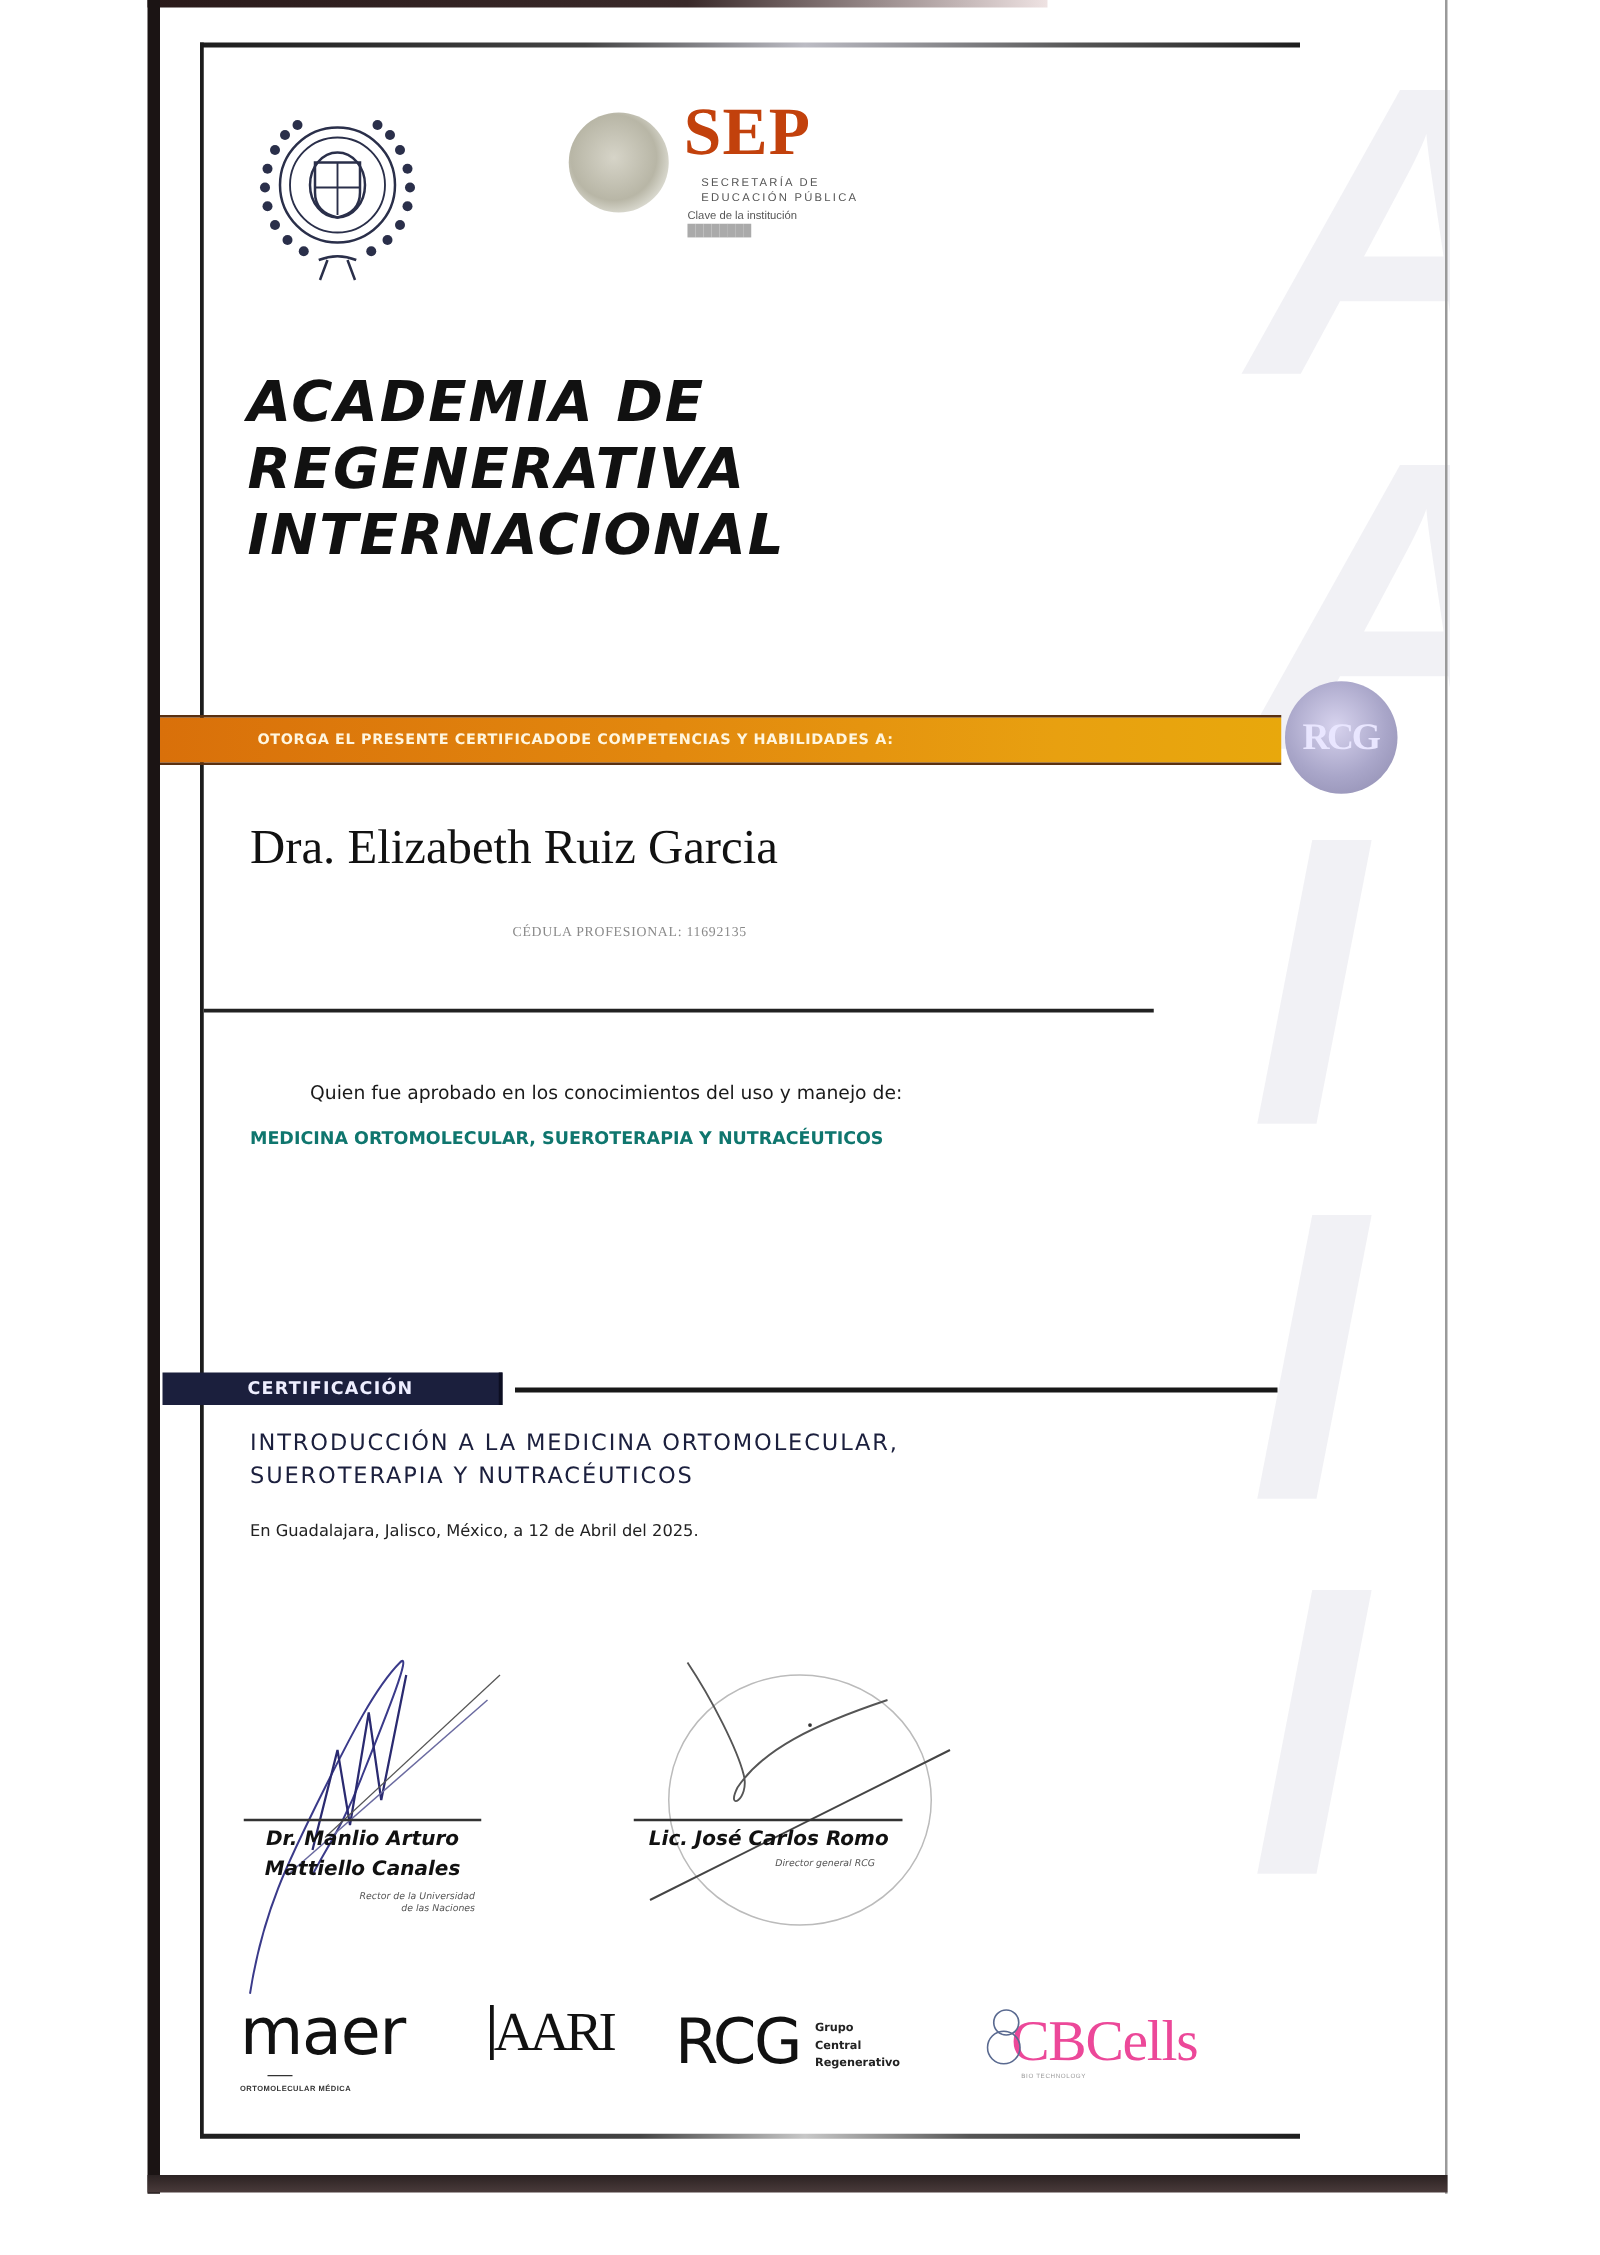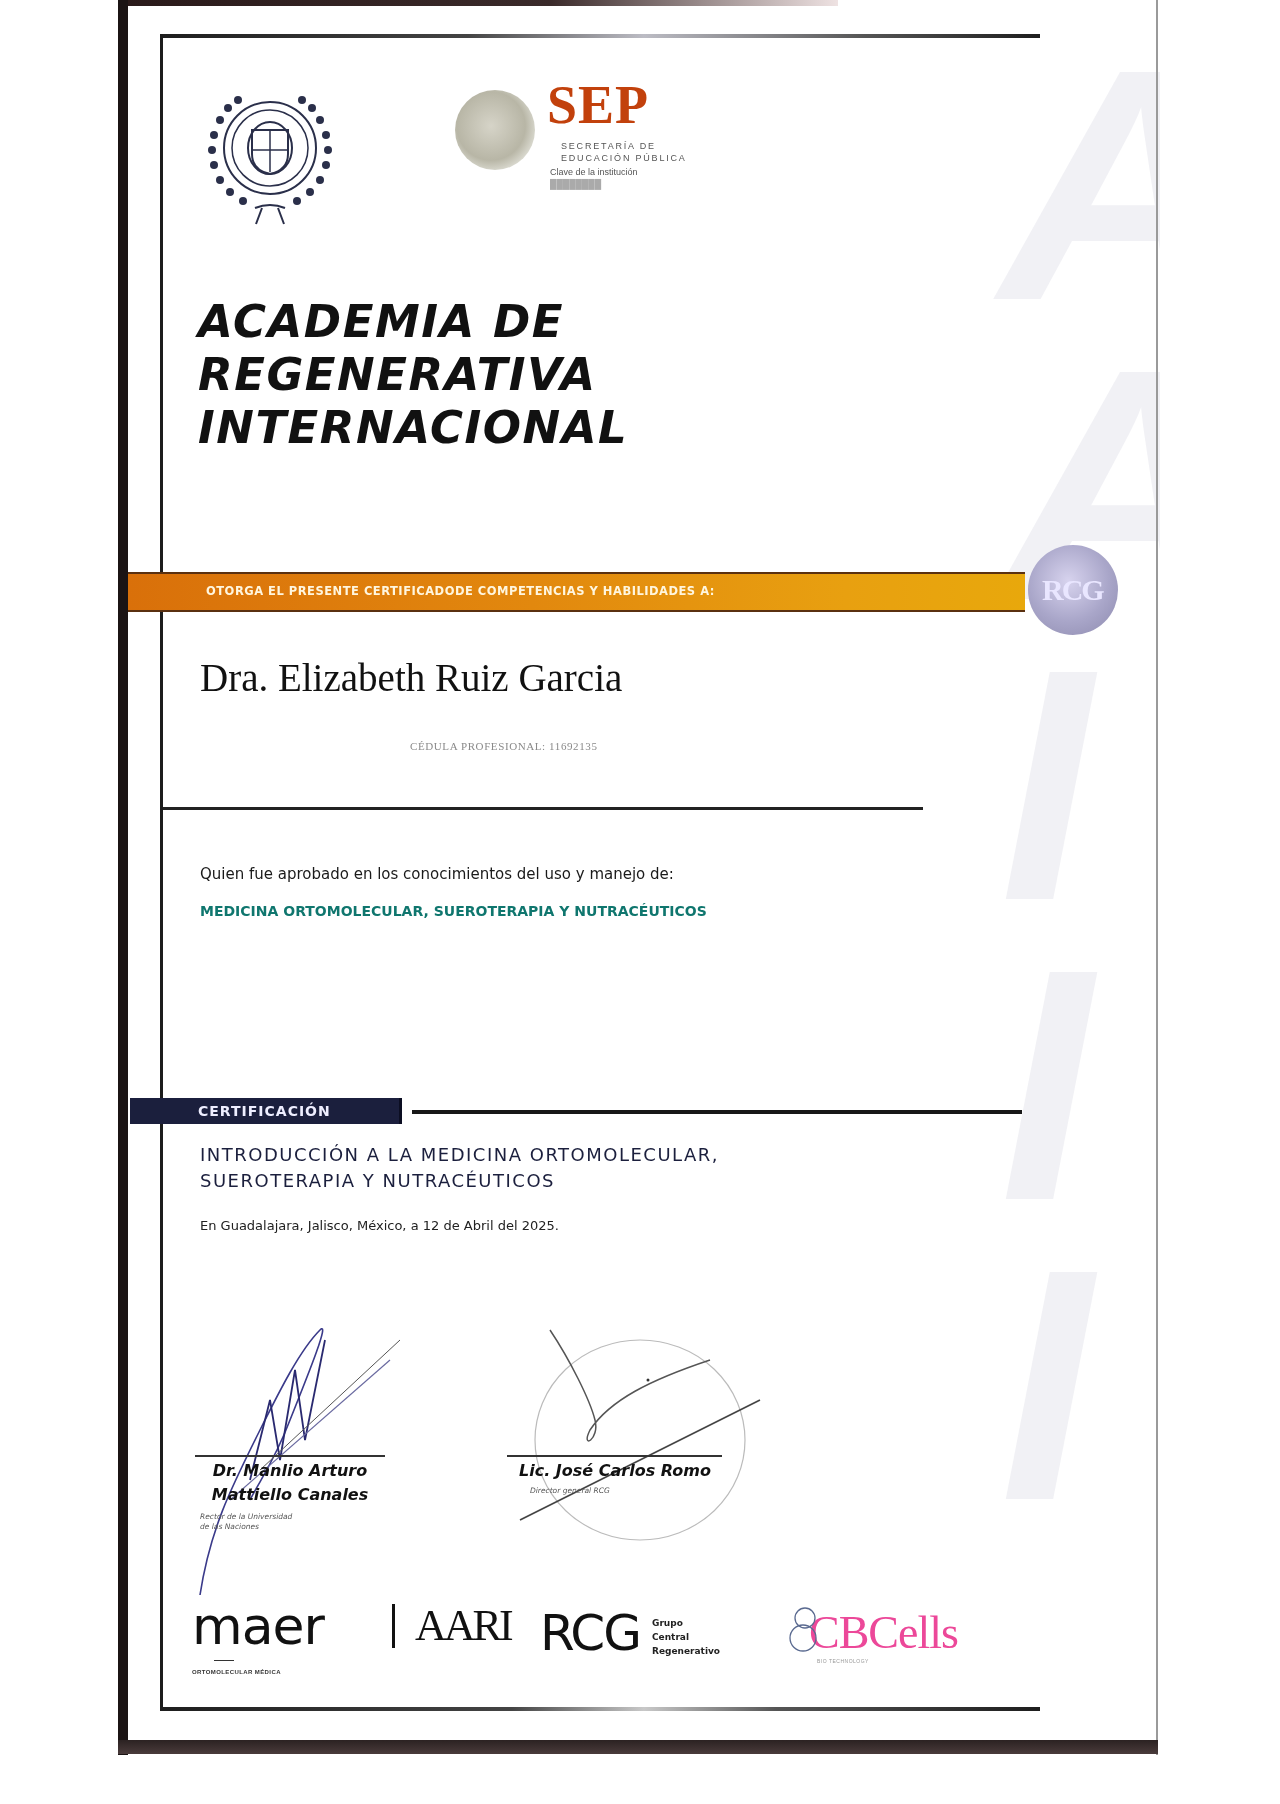--- a/index.html
+++ b/index.html
@@ -48,39 +48,39 @@
   .seal-badge-text { position: absolute; left: 14px; top: 28px; font-family: "Liberation Serif", serif; font-size: 30px;
     color: #e9e6ff; font-weight: bold; letter-spacing: -2px; }
 
   .recipient-name { position: absolute; left: 200px; top: 655px; font-family: "Liberation Serif", serif;
     font-size: 39px; color: #111; white-space: nowrap; }
   .cedula { position: absolute; left: 410px; top: 740px; font-family: "Liberation Serif", serif;
     font-size: 11px; color: #8a8a8a; letter-spacing: 0.6px; }
   .name-divider { position: absolute; left: 163px; top: 807px; width: 760px; height: 3px; background: #222; }
 
   .body-block { position: absolute; left: 200px; top: 864px; width: 760px; font-family: "DejaVu Sans", sans-serif; }
-  .intro { font-size: 15px; color: #1a1a1a; line-height: 20px; }
+  .intro { font-size: 15px; color: #1a1a1a; line-height: 20px; margin-left: 48px; }
   .subject { margin-top: 18px; font-size: 14px; font-weight: bold; color: #0f766e; line-height: 18px; width: 520px; }
   .desc { margin-top: 20px; font-size: 15px; color: #1a1a1a; line-height: 21px; width: 760px; }
 
   .cert-label { position: absolute; left: 130px; top: 1098px; width: 272px; height: 26px; background: #1b1f3d;
     border-right: 3px solid #0c0e22; }
   .cert-label-text { position: absolute; left: 68px; top: 5px; font-family: "DejaVu Sans", sans-serif; font-weight: bold;
     font-size: 14px; letter-spacing: 1px; color: #eef; }
   .cert-rule { position: absolute; left: 412px; top: 1110px; width: 610px; height: 4px; background: #181818; }
 
   .course-title { position: absolute; left: 200px; top: 1142px; width: 760px; font-family: "DejaVu Sans", sans-serif;
     font-size: 18px; letter-spacing: 1.5px; line-height: 26px; color: #1b1f3d; }
   .place-date { position: absolute; left: 200px; top: 1218px; font-family: "DejaVu Sans", sans-serif;
     font-size: 13px; color: #222; }
   .sig-line { position: absolute; height: 2px; background: #333; }
   .sig-name { position: absolute; font-family: "DejaVu Sans", sans-serif; font-weight: bold; font-style: italic;
     font-size: 16px; color: #111; text-align: center; line-height: 24px; }
   .sig-role { position: absolute; font-family: "DejaVu Sans", sans-serif; font-style: italic; font-size: 7.5px; color: #555;
-    text-align: left; line-height: 10px; }
+    text-align: right; line-height: 10px; }
   .scribble { position: absolute; pointer-events: none; }
 
   .logos-row { position: absolute; left: 190px; top: 1600px; width: 780px; height: 90px; }
   .logo { position: absolute; }
   .maer-text { font-family: "DejaVu Sans", sans-serif; font-size: 52px; color: #111; line-height: 1; letter-spacing: -1px; }
   .maer-sub { font-size: 6px; color: #333; letter-spacing: 0.4px; margin-top: 8px; font-weight: bold; }
   .aari-text { font-family: "Liberation Serif", serif; font-size: 44px; color: #111; letter-spacing: -3px; line-height: 1; }
   .rcg-text { font-family: "DejaVu Sans", sans-serif; font-size: 50px; color: #111; letter-spacing: -2px; line-height: 1; }
   .rcg-sub { position: absolute; left: 112px; top: 8px; font-family: "DejaVu Sans", sans-serif; font-weight: bold;
     font-size: 9px; line-height: 14px; color: #222; }
@@ -214,21 +214,21 @@
 <div class="sig-role" style="left:530px; top:1486px; width:170px;">
   <div>Director general RCG</div>
 </div>
 
 <div class="logos-row">
   <div class="logo" style="left:2px; top:0;">
     <div class="maer-text">maer</div>
     <div style="width:20px;height:1px;background:#333;margin:8px 0 0 22px;"></div>
     <div class="maer-sub">ORTOMOLECULAR MÉDICA</div>
   </div>
-  <div class="logo" style="left:202px; top:4px; border-left:3px solid #111; padding-left:20px;">
+  <div class="logo" style="left:202px; top:4px; border-left:3px solid #111; padding-left:0;">
     <div class="aari-text">AARI</div>
   </div>
   <div class="logo" style="left:350px; top:8px; width:200px;">
     <div class="rcg-text">RCG</div>
     <div class="rcg-sub">
       <div>Grupo</div>
       <div>Central</div>
       <div>Regenerativo</div>
     </div>
   </div>

